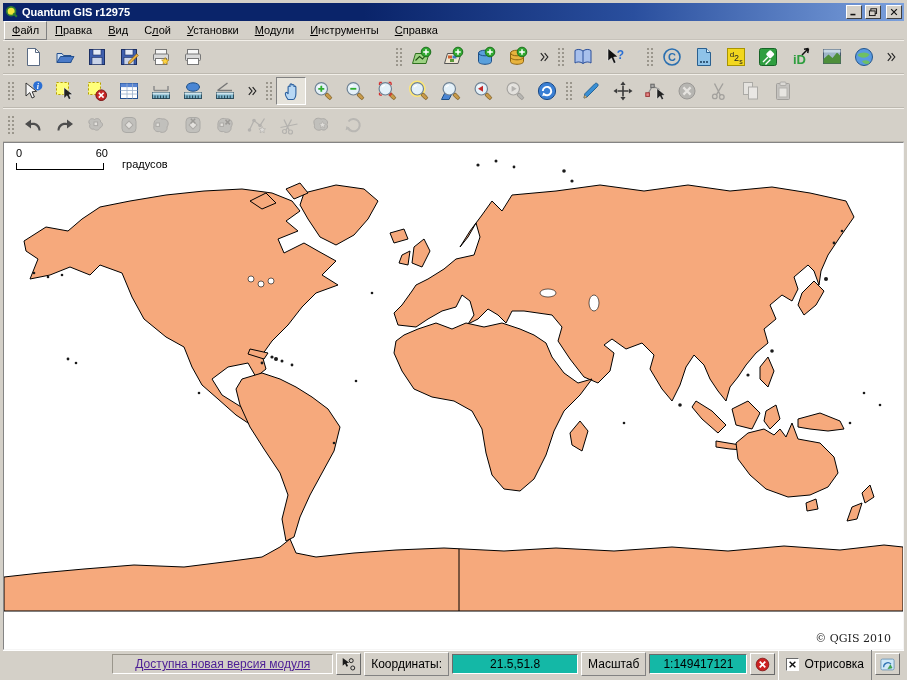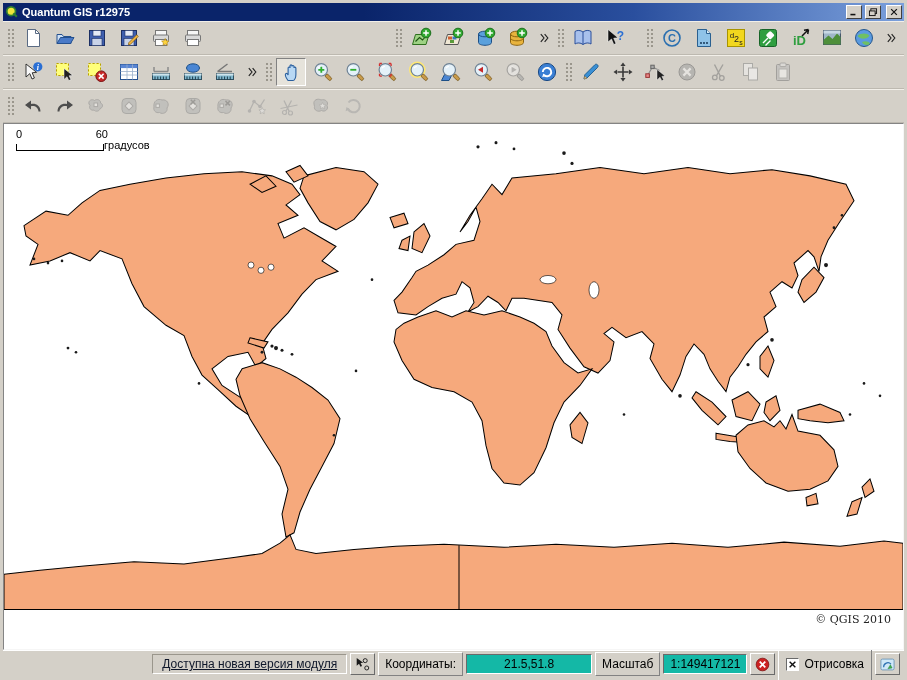--- a/index.html
+++ b/index.html
@@ -42,37 +42,37 @@
   .map-canvas{flex:1 1 auto;position:relative;background:#fff;overflow:hidden;
     border:1px solid;border-color:#848484 #f6f6f6 #f6f6f6 #848484;}
   .world{position:absolute;left:0;top:0;width:100%;height:100%;}
   .land{fill:var(--land,#f6a97c);stroke:var(--outline,#000);stroke-width:1;}
   .water{fill:#fff;stroke:#000;stroke-width:0.6;}
   .speck{fill:#1a1a1a;}
   .scalebar{position:absolute;top:5px;left:12px;font-size:11px;color:#000;}
   .scalebar .nums{display:flex;justify-content:space-between;width:92px;line-height:11px;}
   .scalebar .row2{display:flex;align-items:flex-end;}
   .scalebar .bar{width:88px;height:7px;border:1px solid #000;border-top:none;box-sizing:border-box;}
-  .scalebar .unit{margin-left:0;line-height:11px;}
-  .copyright{position:absolute;right:12px;bottom:23px;font-size:11px;color:#222;
+  .scalebar .unit{margin-left:18px;line-height:11px;}
+  .copyright{position:absolute;right:12px;bottom:4px;font-size:11px;color:#222;
     font-family:"DejaVu Serif",serif;}
   
   .statusbar{height:27px;flex:0 0 27px;display:flex;align-items:center;gap:3px;padding:0 4px;
     background:#d4d0c8;border-top:1px solid #fff;box-sizing:border-box;font-size:12px;}
   .sb-spacer{flex:1;}
-  .sb-link{color:#0f172a;text-decoration:underline;padding:2px 9px;white-space:nowrap;
+  .sb-link{color:#4c1d95;text-decoration:underline;padding:2px 22px;white-space:nowrap;
     border:1px solid;border-color:#9a968c #fff #fff #9a968c;text-align:right;}
   .sb-btn{width:25px;height:22px;flex:0 0 auto;background:#d4d0c8;border:1px solid;
     border-color:#fff #6a6a6a #6a6a6a #fff;display:flex;align-items:center;justify-content:center;box-sizing:border-box;}
   .sb-btn .ic,.sb-btn svg{width:17px;height:17px;display:block;}
   .sb-label{padding:4px 6px;border:1px solid;border-color:#fff #828282 #828282 #fff;white-space:nowrap;}
   .sb-input{height:20px;box-sizing:border-box;border:1px solid;border-color:#6a6a6a #fff #fff #6a6a6a;
     background:#14b8a6;text-align:center;font-size:12px;font-family:"Liberation Sans",sans-serif;padding:0 2px;}
   .sb-input.coords{width:126px;}
-  .sb-input.scale{width:84px;}
+  .sb-input.scale{width:98px;}
   .render-panel{display:flex;align-items:center;gap:5px;padding:14px 7px;
     border:1px solid;border-color:#fff #828282 #828282 #fff;white-space:nowrap;}
   .checkbox{width:13px;height:13px;background:#fff;border:1px solid;border-color:#6a6a6a #fff #fff #6a6a6a;
     display:flex;align-items:center;justify-content:center;box-sizing:border-box;}
   .checkbox .ic,.checkbox svg{width:9px;height:9px;display:block;}
 </style>
 <title>Quantum GIS r12975</title></head>
 <body>
 
 <div class="window">
@@ -102,20 +102,30 @@
       </span>
     <span class="winbtn close">
         <span class="ic">
           <svg xmlns="http://www.w3.org/2000/svg" viewBox="0 0 16 14">
             <path d="M4 3 L12 11 M12 3 L4 11" stroke="#111" stroke-width="1.7"></path>
           </svg>
         </span>
       </span>
   </div>
 
+  <div class="menubar" id="menubar">
+      <span class="menu-item active"><u>Ф</u>айл</span>
+      <span class="menu-item"><u>П</u>равка</span>
+      <span class="menu-item"><u>В</u>ид</span>
+      <span class="menu-item">С<u>л</u>ой</span>
+      <span class="menu-item"><u>У</u>становки</span>
+      <span class="menu-item"><u>М</u>одули</span>
+      <span class="menu-item"><u>И</u>нструменты</span>
+      <span class="menu-item"><u>С</u>правка</span>
+    </div>
 
   <div id="toolbars">
       <div class="toolbar-row">
         <div class="tb-group wide">
           <span class="handle"></span>
           <button class="tbtn">
             <span class="ic">
               <svg xmlns="http://www.w3.org/2000/svg" viewBox="0 0 22 22">
                 <path d="M5.5 2.5 h8 l4 4 v13 h-12 Z" fill="#fff" stroke="#5a6b84"></path>
                 <path d="M13.5 2.5 v4 h4" fill="none" stroke="#5a6b84"></path>

